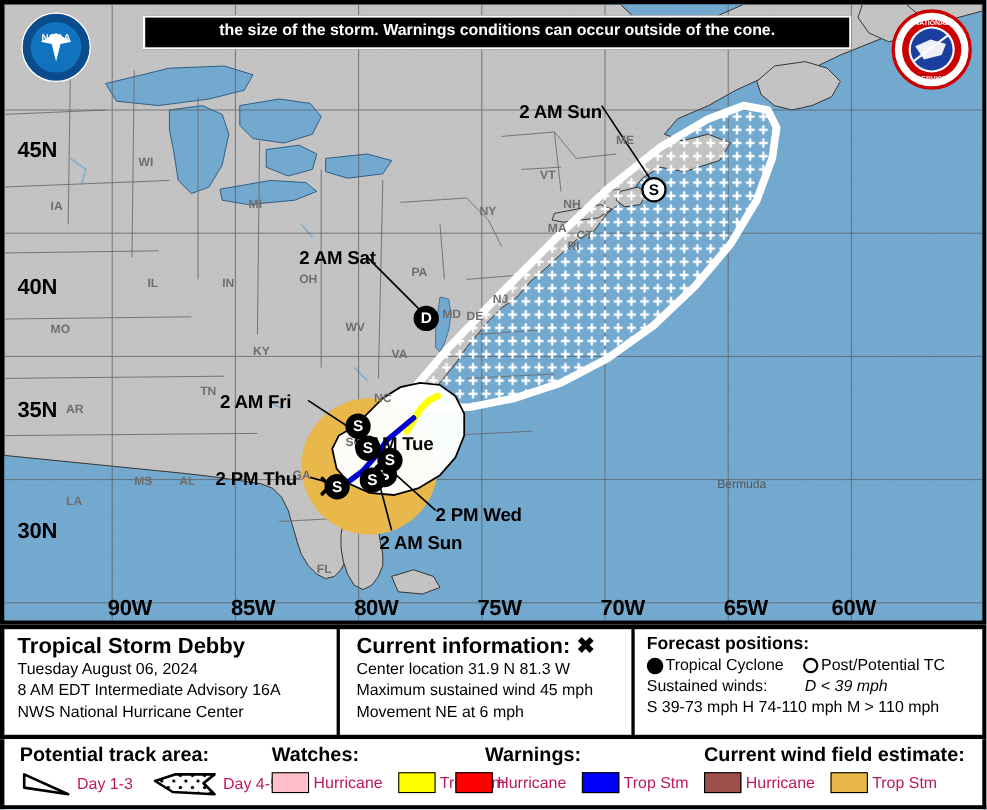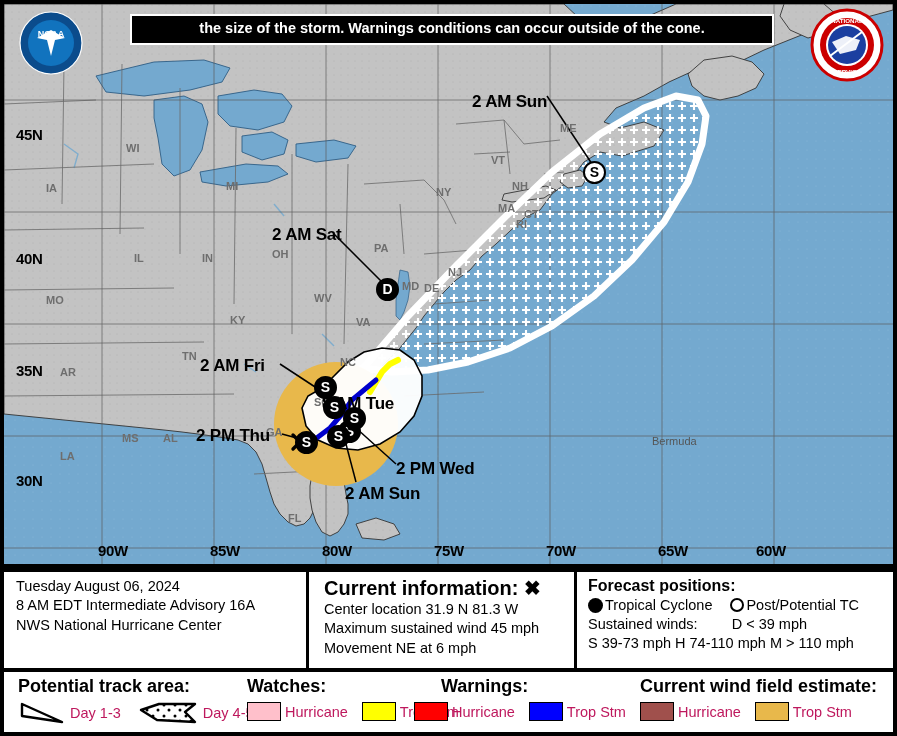--- a/index.html
+++ b/index.html
@@ -7,21 +7,21 @@
   body{font-family:"Liberation Sans",sans-serif;}
   #page{position:relative;width:897px;height:736px;background:#fff;overflow:hidden;}
 
   
   #map-panel{position:absolute;left:0;top:0;width:897px;height:568px;
              background:#74A9CF;border:4px solid #000;box-sizing:border-box;overflow:hidden;}
   #map-inner{position:absolute;left:0;top:0;width:889px;height:560px;overflow:hidden;}
   svg.layer{position:absolute;left:0;top:0;width:889px;height:560px;overflow:visible;}
 
   
-  .lat-lab,.lon-lab{position:absolute;font-weight:bold;font-size:15px;color:#000;
+  .lat-lab,.lon-lab{position:absolute;font-weight:bold;font-size:20px;color:#000;
      letter-spacing:-0.3px;white-space:nowrap;}
   .state-lab{position:absolute;font-size:11px;color:#6E6E6E;font-weight:bold;white-space:nowrap;}
   .place-lab{position:absolute;font-size:11px;color:#555;white-space:nowrap;}
 
   
   #note-banner{position:absolute;left:126px;top:10px;width:644px;
       background:#000;color:#fff;border:2px solid #fff;box-sizing:border-box;
       text-align:center;padding:4px 6px 5px;font-weight:bold;font-size:14.5px;line-height:1.22;}
 
   
@@ -296,20 +296,21 @@
 
       <div id="note-banner">
         <div>the size of the storm. Warnings conditions can occur outside of the cone.</div>
       </div>
 
     </div>
   </div>
 
   <div id="info-panel">
     <div class="info-col c1">
+      <div class="info-h">Tropical Storm Debby</div>
       <div class="info-l">Tuesday August 06, 2024</div>
       <div class="info-l">8 AM EDT Intermediate Advisory 16A</div>
       <div class="info-l">NWS National Hurricane Center</div>
     </div>
     <div class="info-col c2">
       <div class="info-h">
         <span>Current information:</span>
         <span>✖</span>
       </div>
       <div class="info-l">Center location 31.9 N 81.3 W</div>
@@ -319,21 +320,21 @@
     <div class="info-col c3">
       <div class="info-h small">Forecast positions:</div>
       <div class="info-l" style="display:flex;align-items:center;">
         <span style="display:inline-block;width:15px;height:15px;border-radius:50%;background:#000;margin-right:2px;"></span>
         <span>Tropical Cyclone</span>
         <span style="display:inline-block;width:14px;height:14px;border-radius:50%;background:#fff;border:2.4px solid #000;box-sizing:border-box;margin:0 2px 0 18px;"></span>
         <span>Post/Potential TC</span>
       </div>
       <div class="info-l">
         <span>Sustained winds:</span>
-        <span style="margin-left:30px;">D &lt; 39 mph</span>
+        <span style="margin-left:30px;font-style:italic;">D &lt; 39 mph</span>
       </div>
       <div class="info-l">S 39-73 mph  H 74-110 mph  M &gt; 110 mph</div>
     </div>
   </div>
   <div class="vdiv" style="left:306px;"></div>
   <div class="vdiv" style="left:574px;"></div>
 
   <div id="legend-panel">
     <div class="lg-h" style="left:14px;">Potential track area:</div>
     <div class="lg-row" style="left:16px;">

